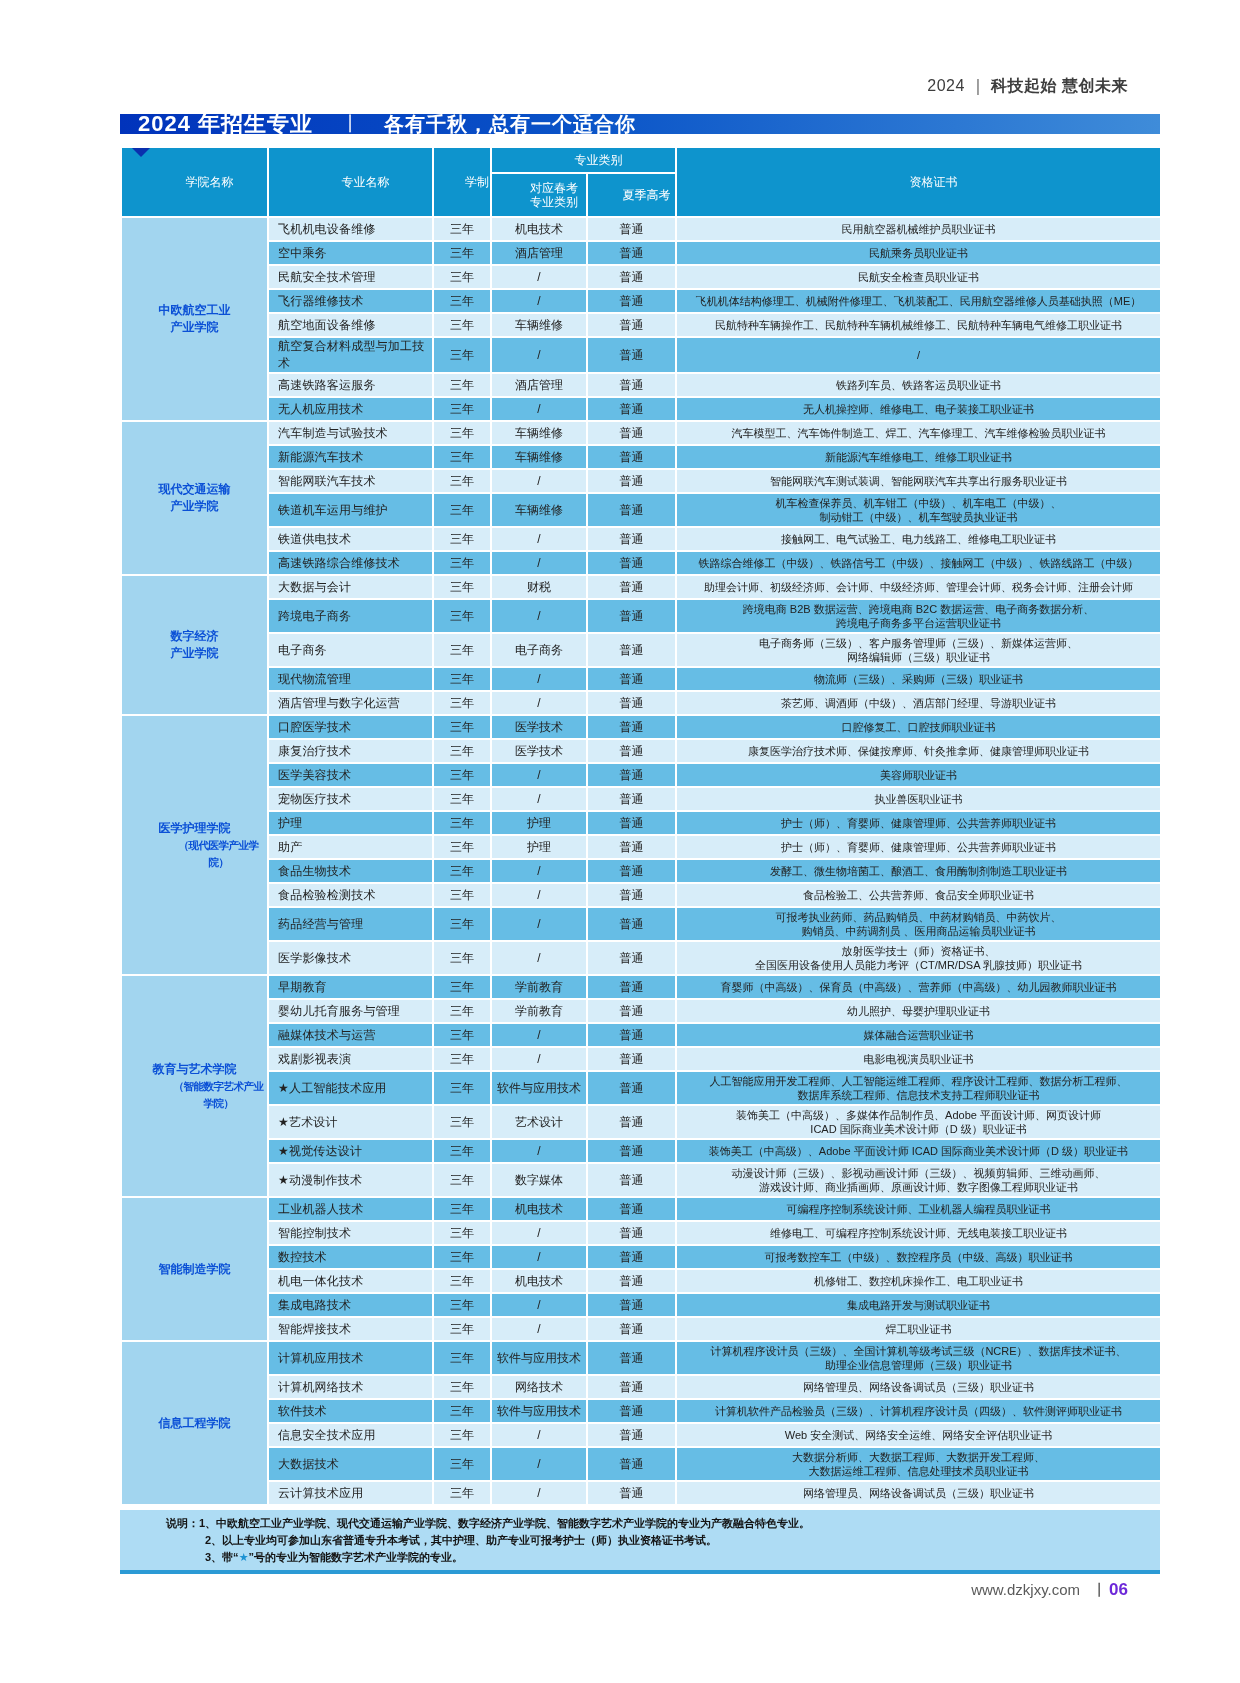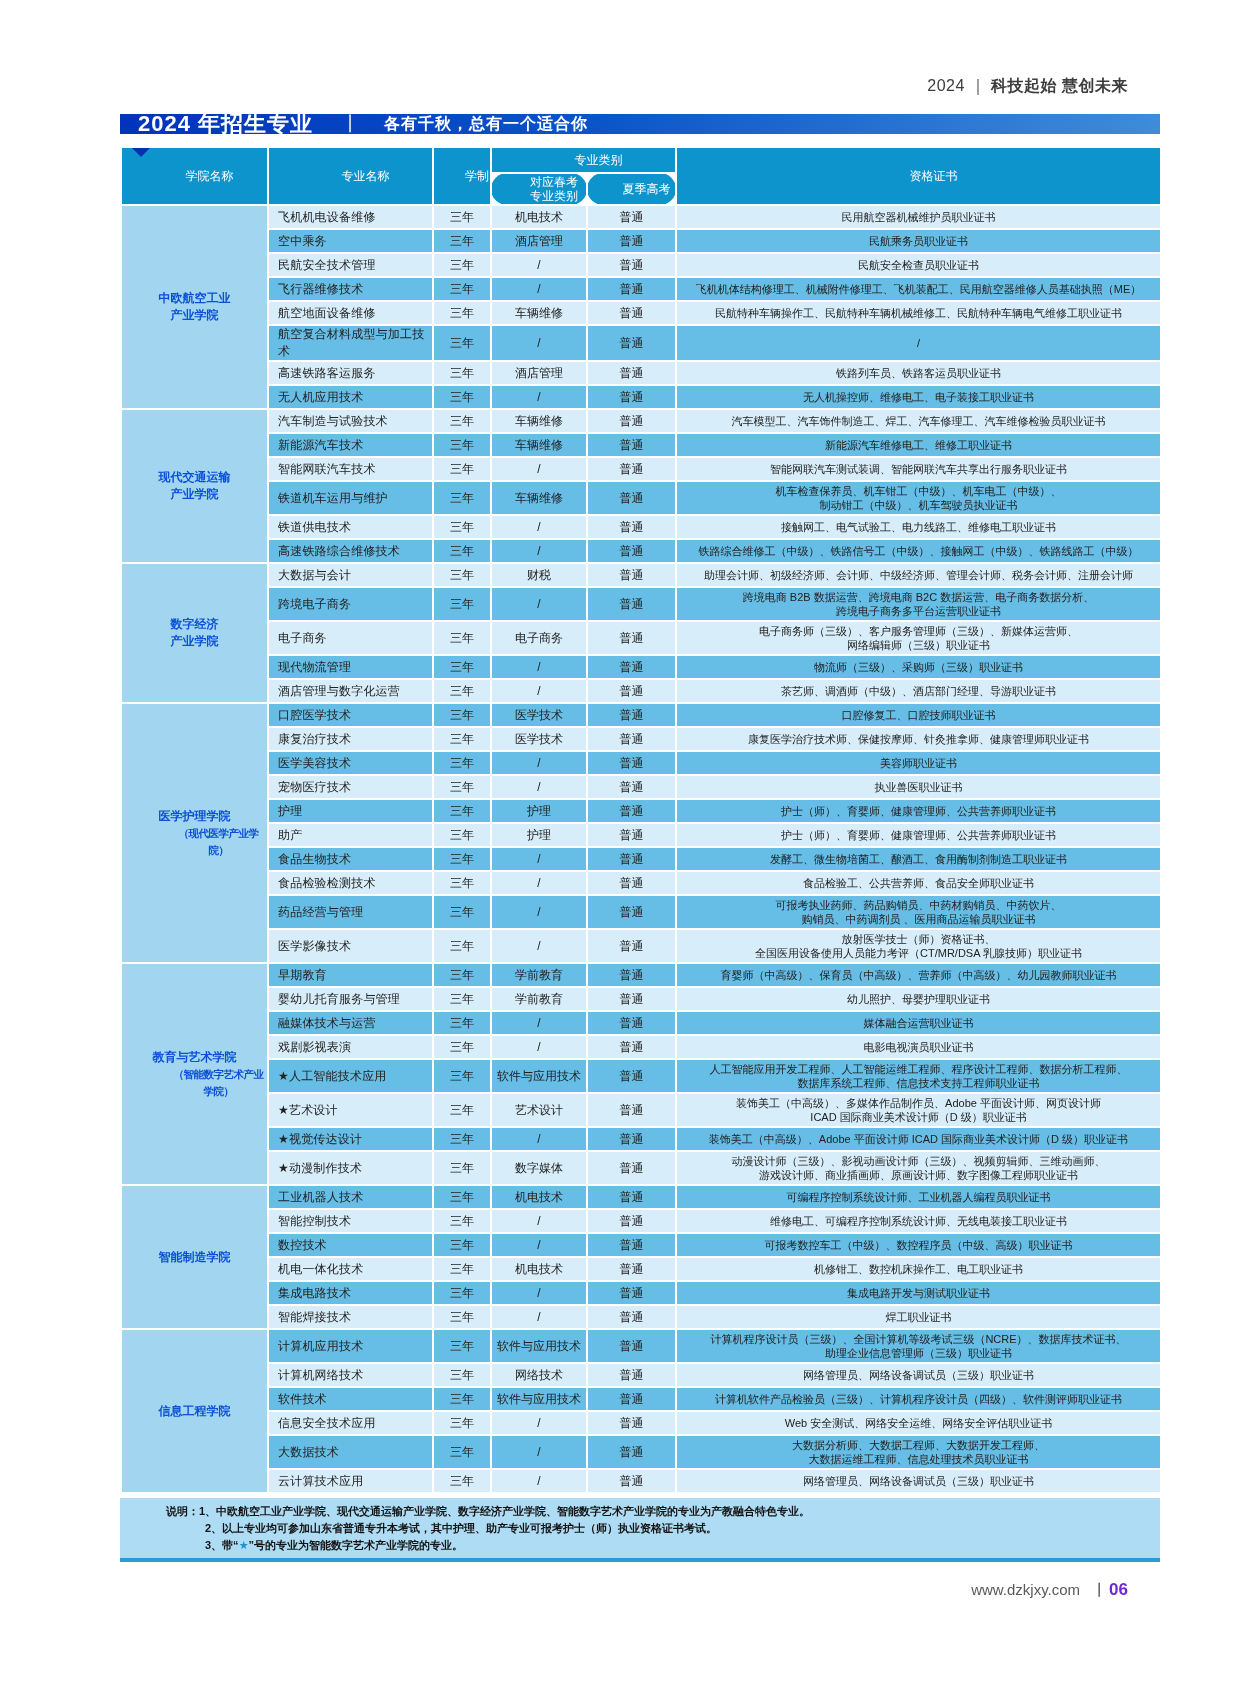--- a/index.html
+++ b/index.html
@@ -10,29 +10,29 @@
   .brand .b-year { font-weight:500; }
   .brand .b-sep { margin:0 5px; font-weight:300; color:#3d3d3d; }
   .brand .b-slogan { font-weight:700; }
 
   .content { position:absolute; left:120px; top:114px; width:1040px; }
 
   .title-bar { height:20px; background:linear-gradient(90deg,#0133bb 0%,#0a54c8 45%,#3f8cd9 100%);
     color:#fff; display:flex; align-items:center; padding-left:18px; }
   .title-main { font-size:22px; font-weight:700; letter-spacing:1px; }
   .title-sep { font-size:19px; margin:0 24px 0 28px; font-weight:400; opacity:.95; }
-  .title-sub { font-size:16px; font-weight:700; letter-spacing:1px; }
+  .title-sub { font-size:20px; font-weight:700; letter-spacing:1px; }
   .pointer { position:absolute; left:12px; top:34px; width:0; height:0;
     border-left:9px solid transparent; border-right:9px solid transparent; border-top:9px solid #0a2fae; }
 
   table { border-collapse:collapse; table-layout:fixed; width:1040px; margin-top:12px; }
   th, td { border:2px solid #ffffff; overflow:hidden; }
   thead th { background:#0e94cd; color:#ffffff; font-size:12px; font-weight:400; text-align:center;padding-left:30px; }
   .gh-row th { height:26px; }
-  .sub-row th { height:32px; line-height:14px;border-radius:16px; }
+  .sub-row th { height:44px; line-height:14px; }
   tbody td { font-size:12px; color:#222222; text-align:center; }
   tr.r-short { height:24px; }
   tr.r-tall { height:34px; }
   tr.row-light td { background:#d7edf9; }
   tr.row-medium td { background:#66bde5; }
   td.college-cell { background:#a2d5ef !important; color:#0b50d6; font-weight:700; font-size:12px; line-height:17px; }
   td.college-cell .college-sub { font-size:10.5px; letter-spacing:-0.5px;padding-left:48px; }
   td.major-cell { text-align:left; padding-left:9px; letter-spacing:.2px; }
   td.cert-cell { font-size:11px; }
   td.cert-cell div { white-space:nowrap; line-height:14px; }

